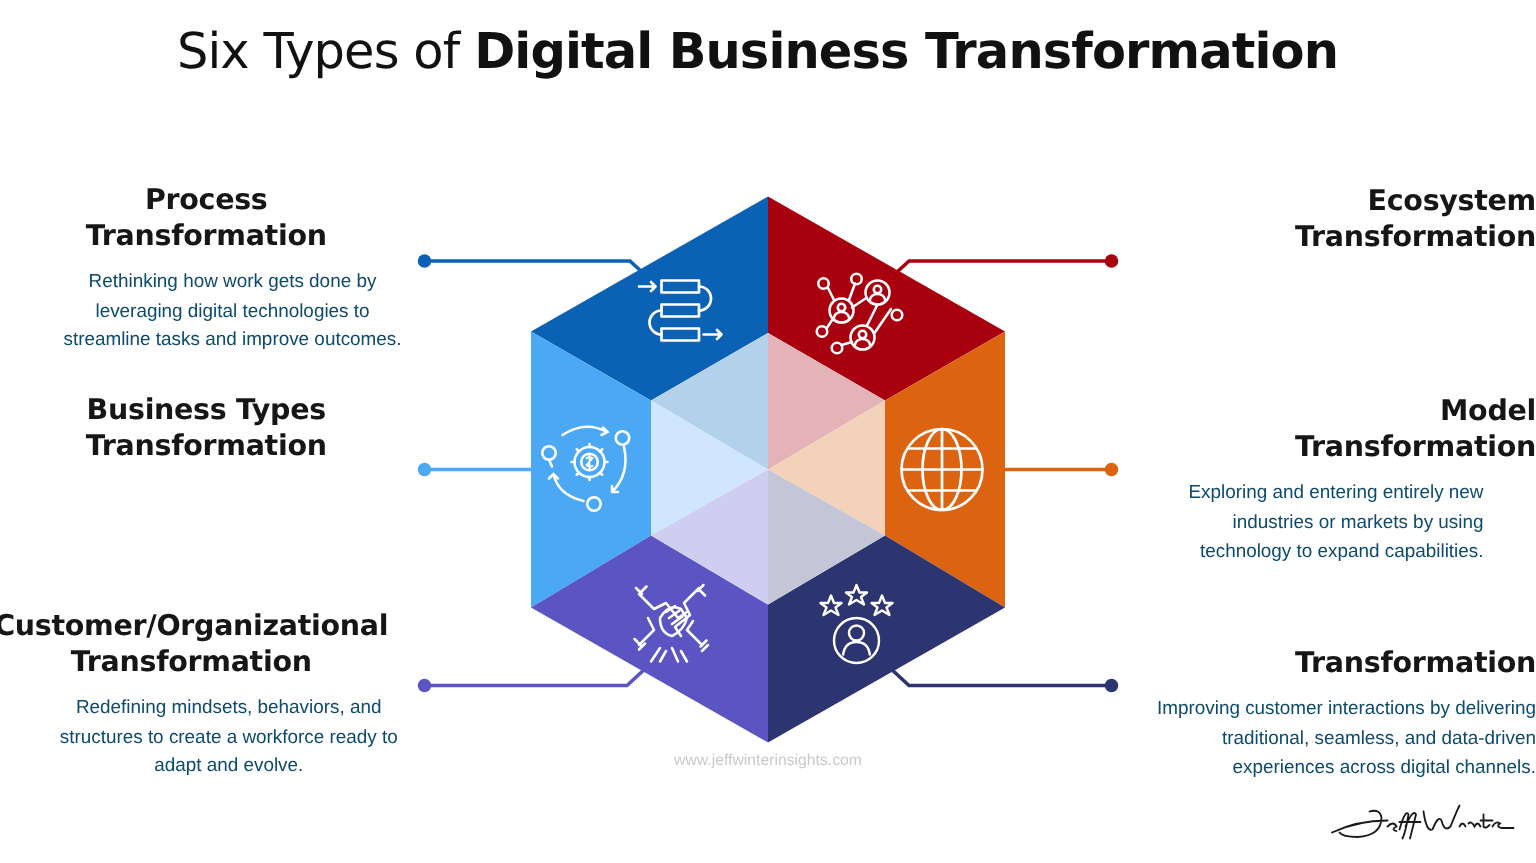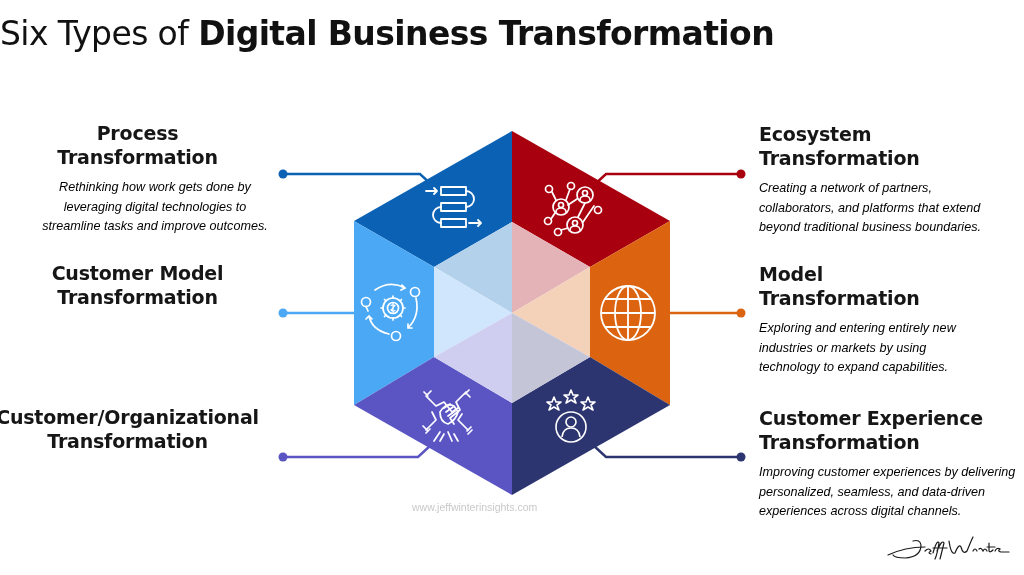--- a/index.html
+++ b/index.html
@@ -1,27 +1,27 @@
 <!DOCTYPE html>
 <html><head>
 <meta charset="utf-8">
 <style>
   * { margin:0; padding:0; box-sizing:border-box; }
   html, body { width:1024px; height:575px; background:#ffffff; overflow:hidden; }
   body { position:relative; font-family:"Liberation Sans", sans-serif; color:#1a1a1a; }
-  .title { position:absolute; left:0; top:14px; width:892px; text-align:left; font-size:33px; font-family:"DejaVu Sans", sans-serif; letter-spacing:-0.6px; color:#111; }
+  .title { position:absolute; left:0; top:14px; width:892px; text-align:right; font-size:33px; font-family:"DejaVu Sans", sans-serif; letter-spacing:-0.6px; color:#111; }
   .title .light { font-weight:normal; }
   .title .bold { font-weight:bold; }
   .block { position:absolute; width:265px; }
   .block.left { text-align:center; }
-  .block.right { text-align:left; }
+  .block.right { text-align:right; }
   .block h2 { font-family:"DejaVu Sans", sans-serif; font-weight:bold; font-size:19px; line-height:24px; color:#161616; letter-spacing:-0.2px; }
-  .block p { font-family:"Liberation Sans", sans-serif; font-size:12.6px; line-height:19.5px; color:#000000; margin-top:9px;font-style:italic; }
+  .block p { font-family:"Liberation Sans", sans-serif; font-size:12.6px; line-height:19.5px; color:#0c4a6e; margin-top:9px; }
   svg.diagram { position:absolute; left:0; top:0; }
-  .watermark { position:absolute; left:412px; top:501px; width:200px; text-align:left; font-size:10.5px; color:#c9c9c9; font-family:"Liberation Sans", sans-serif; }
+  .watermark { position:absolute; left:412px; top:501px; width:200px; text-align:center; font-size:10.5px; color:#c9c9c9; font-family:"Liberation Sans", sans-serif; }
   .signature { position:absolute; left:885px; top:533px; }
 </style>
 </head>
 <body>
 
 <div class="title"><span class="light">Six Types of </span><span class="bold">Digital Business Transformation</span></div>
 
 <svg class="diagram" width="1024" height="575" viewBox="0 0 1024 575">
 
   <g fill="none" stroke-width="2.4">
@@ -126,40 +126,40 @@
     <path d="M562,437 Q563,428 571,428 Q579,428 580,437"></path>
   </g>
 </svg>
 
 <div class="block left" style="left:5px; top:121px;">
   <h2><span>Process</span><br><span>Transformation</span></h2>
   <p style="padding-left:35px;">Rethinking how work gets done by leveraging digital technologies to streamline tasks and improve outcomes.</p>
 </div>
 
 <div class="block left" style="left:5px; top:261px;">
-  <h2><span>Customer Model</span><br><span>Transformation</span></h2>
+  <h2><span>Business Types</span><br><span>Transformation</span></h2>
 </div>
 
 <div class="block left" style="left:5px; top:405px;">
   <h2 style="margin-left:-20px;"><span>Customer/Organizational</span><br><span>Transformation</span></h2>
+  <p style="padding-left:30px;">Redefining mindsets, behaviors, and structures to create a workforce ready to adapt and evolve.</p>
 </div>
 
 <div class="block right" style="left:759px; top:122px;">
   <h2><span>Ecosystem</span><br><span>Transformation</span></h2>
-  <p style="padding-right:25px;">Creating a network of partners, collaborators, and platforms that extend beyond traditional business boundaries.</p>
 </div>
 
 <div class="block right" style="left:759px; top:262px;">
   <h2><span>Model</span><br><span>Transformation</span></h2>
   <p style="padding-right:35px;">Exploring and entering entirely new industries or markets by using technology to expand capabilities.</p>
 </div>
 
 <div class="block right" style="left:759px; top:406px;">
-  <h2><span>Customer Experience</span><br><span>Transformation</span></h2>
-  <p style="padding-right:0px;">Improving customer experiences by delivering personalized, seamless, and data-driven experiences across digital channels.</p>
+  <h2><br><span>Transformation</span></h2>
+  <p style="padding-right:0px;">Improving customer interactions by delivering traditional, seamless, and data-driven experiences across digital channels.</p>
 </div>
 
 <div class="watermark">www.jeffwinterinsights.com</div>
 
 <svg class="signature" width="125" height="30" viewBox="0 0 125 30">
   <g fill="none" stroke="#1a1a1a" stroke-width="1.2" stroke-linecap="round">
     <path d="M3,22 Q20,14 40,14 M28,8 Q35,6 36,12 Q36,24 20,25 Q10,25 8,22"></path>
     <path d="M40,18 Q44,14 46,18 Q42,20 46,21 M48,20 Q52,6 54,10 Q52,22 50,26 M52,18 Q57,6 59,10 Q56,22 55,26 M48,15 H62"></path>
     <path d="M64,8 Q66,22 70,20 Q74,10 76,14 Q78,22 82,18 Q86,8 88,4"></path>
     <path d="M88,18 Q90,14 92,18 M94,16 Q96,14 98,18 Q100,14 102,18 M104,10 V18 Q105,20 108,17 M102,14 H110 M110,18 Q112,14 115,16 Q112,18 116,19 H124"></path>

